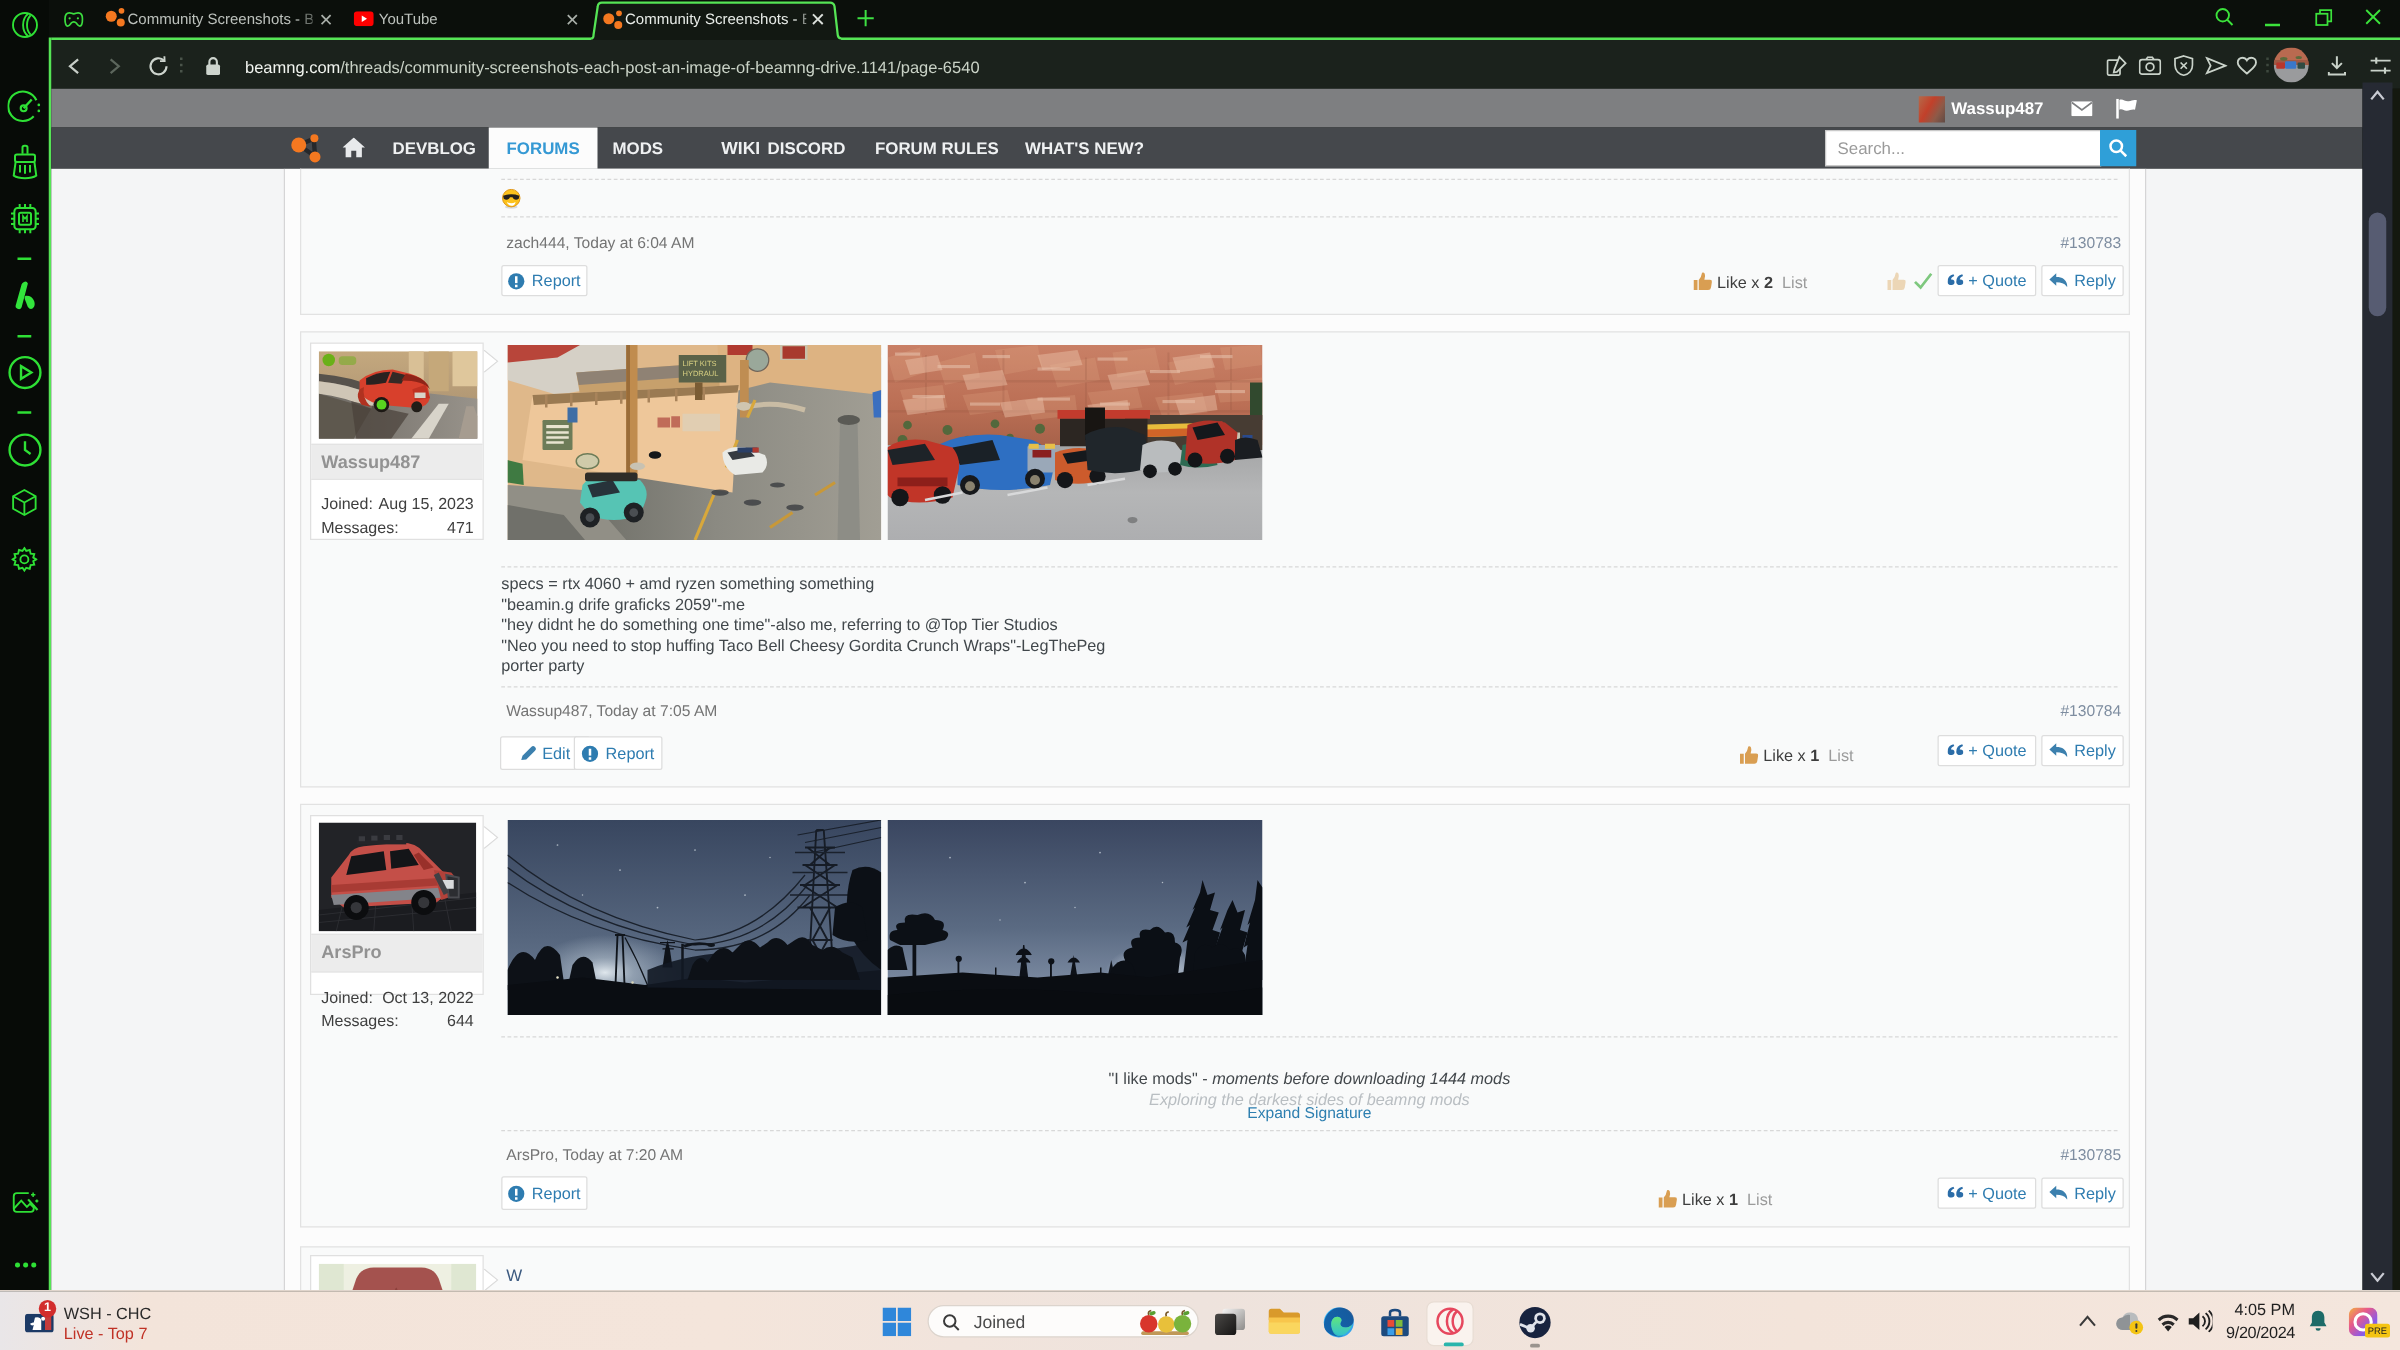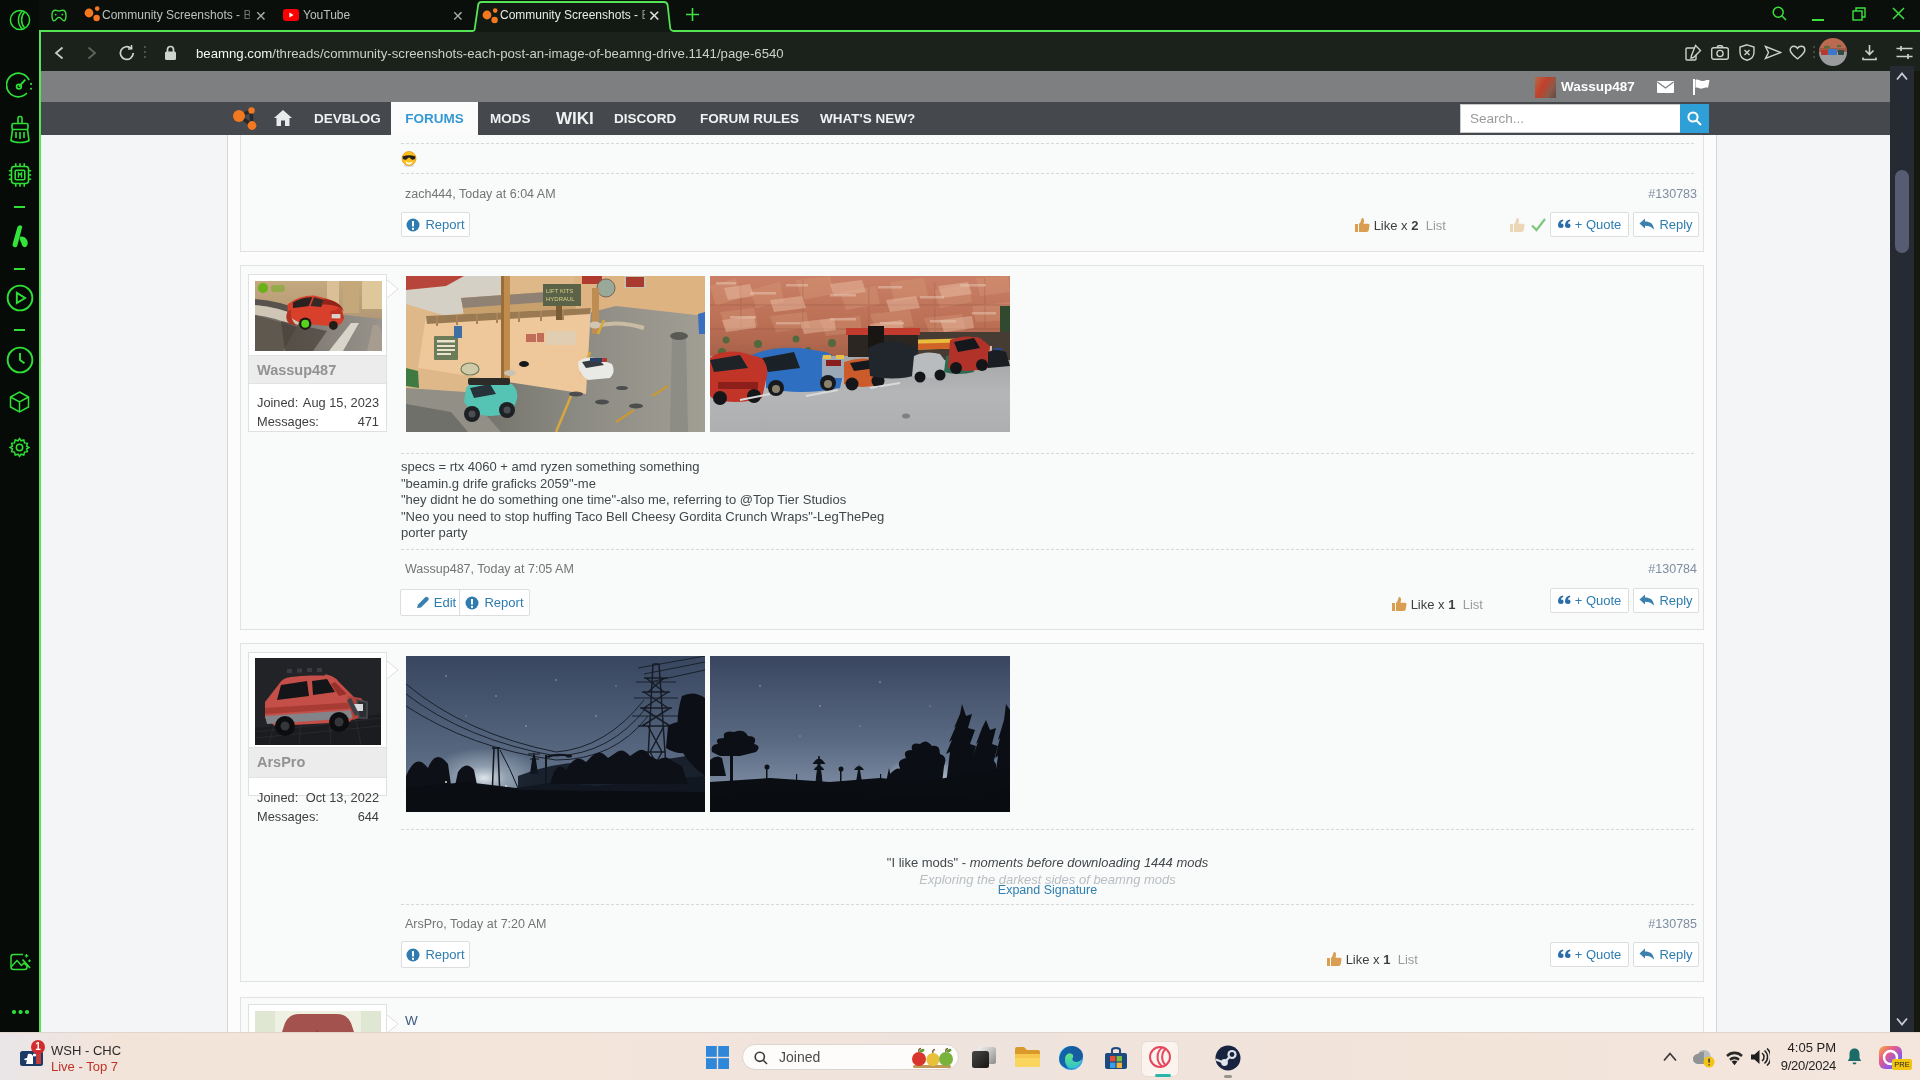--- a/index.html
+++ b/index.html
@@ -223,21 +223,21 @@
     <circle cx="7" cy="10" r="6" fill="#f47820"></circle>
       <circle cx="19.5" cy="4.5" r="3.2" fill="#f47820"></circle>
       <circle cx="20" cy="19.5" r="4.4" fill="#f47820"></circle>
   </svg>
   <svg class="abs" style="left:233px;top:8px" width="18" height="16" viewBox="0 0 18 16" fill="#e8eaec">
       <path d="M9 0 L18 8 H15.5 V16 H11 V10.5 H7 V16 H2.5 V8 H0 Z"></path>
     </svg>
   <div class="abs" style="left:273px;top:0;height:33px;line-height:33px;font-size:13.5px;font-weight:bold;color:#eff1f2">DEVBLOG</div>
   <div class="abs" style="left:350px;top:0;width:87px;height:33px;line-height:33px;text-align:center;background:#fcfcfc;font-size:13.5px;font-weight:bold;color:#3599d4">FORUMS</div>
   <div class="abs" style="left:449px;top:0;height:33px;line-height:33px;font-size:13.5px;font-weight:bold;color:#eff1f2">MODS</div>
-  <div class="abs" style="left:515px;top:0;height:25px;line-height:33px;font-size:17px;font-weight:bold;color:#eff1f2">WIKI</div>
+  <div class="abs" style="left:536px;top:0;height:25px;line-height:33px;font-size:14px;font-weight:bold;color:#eff1f2">WIKI</div>
   <div class="abs" style="left:573px;top:0;height:33px;line-height:33px;font-size:13.5px;font-weight:bold;color:#eff1f2">DISCORD</div>
   <div class="abs" style="left:659px;top:0;height:33px;line-height:33px;font-size:13.5px;font-weight:bold;color:#eff1f2">FORUM RULES</div>
   <div class="abs" style="left:779px;top:0;height:33px;line-height:33px;font-size:13.5px;font-weight:bold;color:#eff1f2">WHAT'S NEW?</div>
   <div class="abs" style="left:1419px;top:2px;width:221px;height:29px;background:#fff;border:1px solid #c9c9c9;font-size:13.5px;color:#9a9a9a;line-height:27px;padding-left:9px">Search...</div>
   <div class="abs" style="left:1639px;top:2px;width:29px;height:29px;background:#2f9fd8">
     <svg style="position:absolute;left:7px;top:7px" width="15" height="15" viewBox="0 0 15 15" fill="none" stroke="#fff" stroke-width="2">
         <circle cx="6" cy="6" r="4.6"></circle>
         <path d="M9.5 9.5 L14 14"></path>
       </svg>
   </div>

